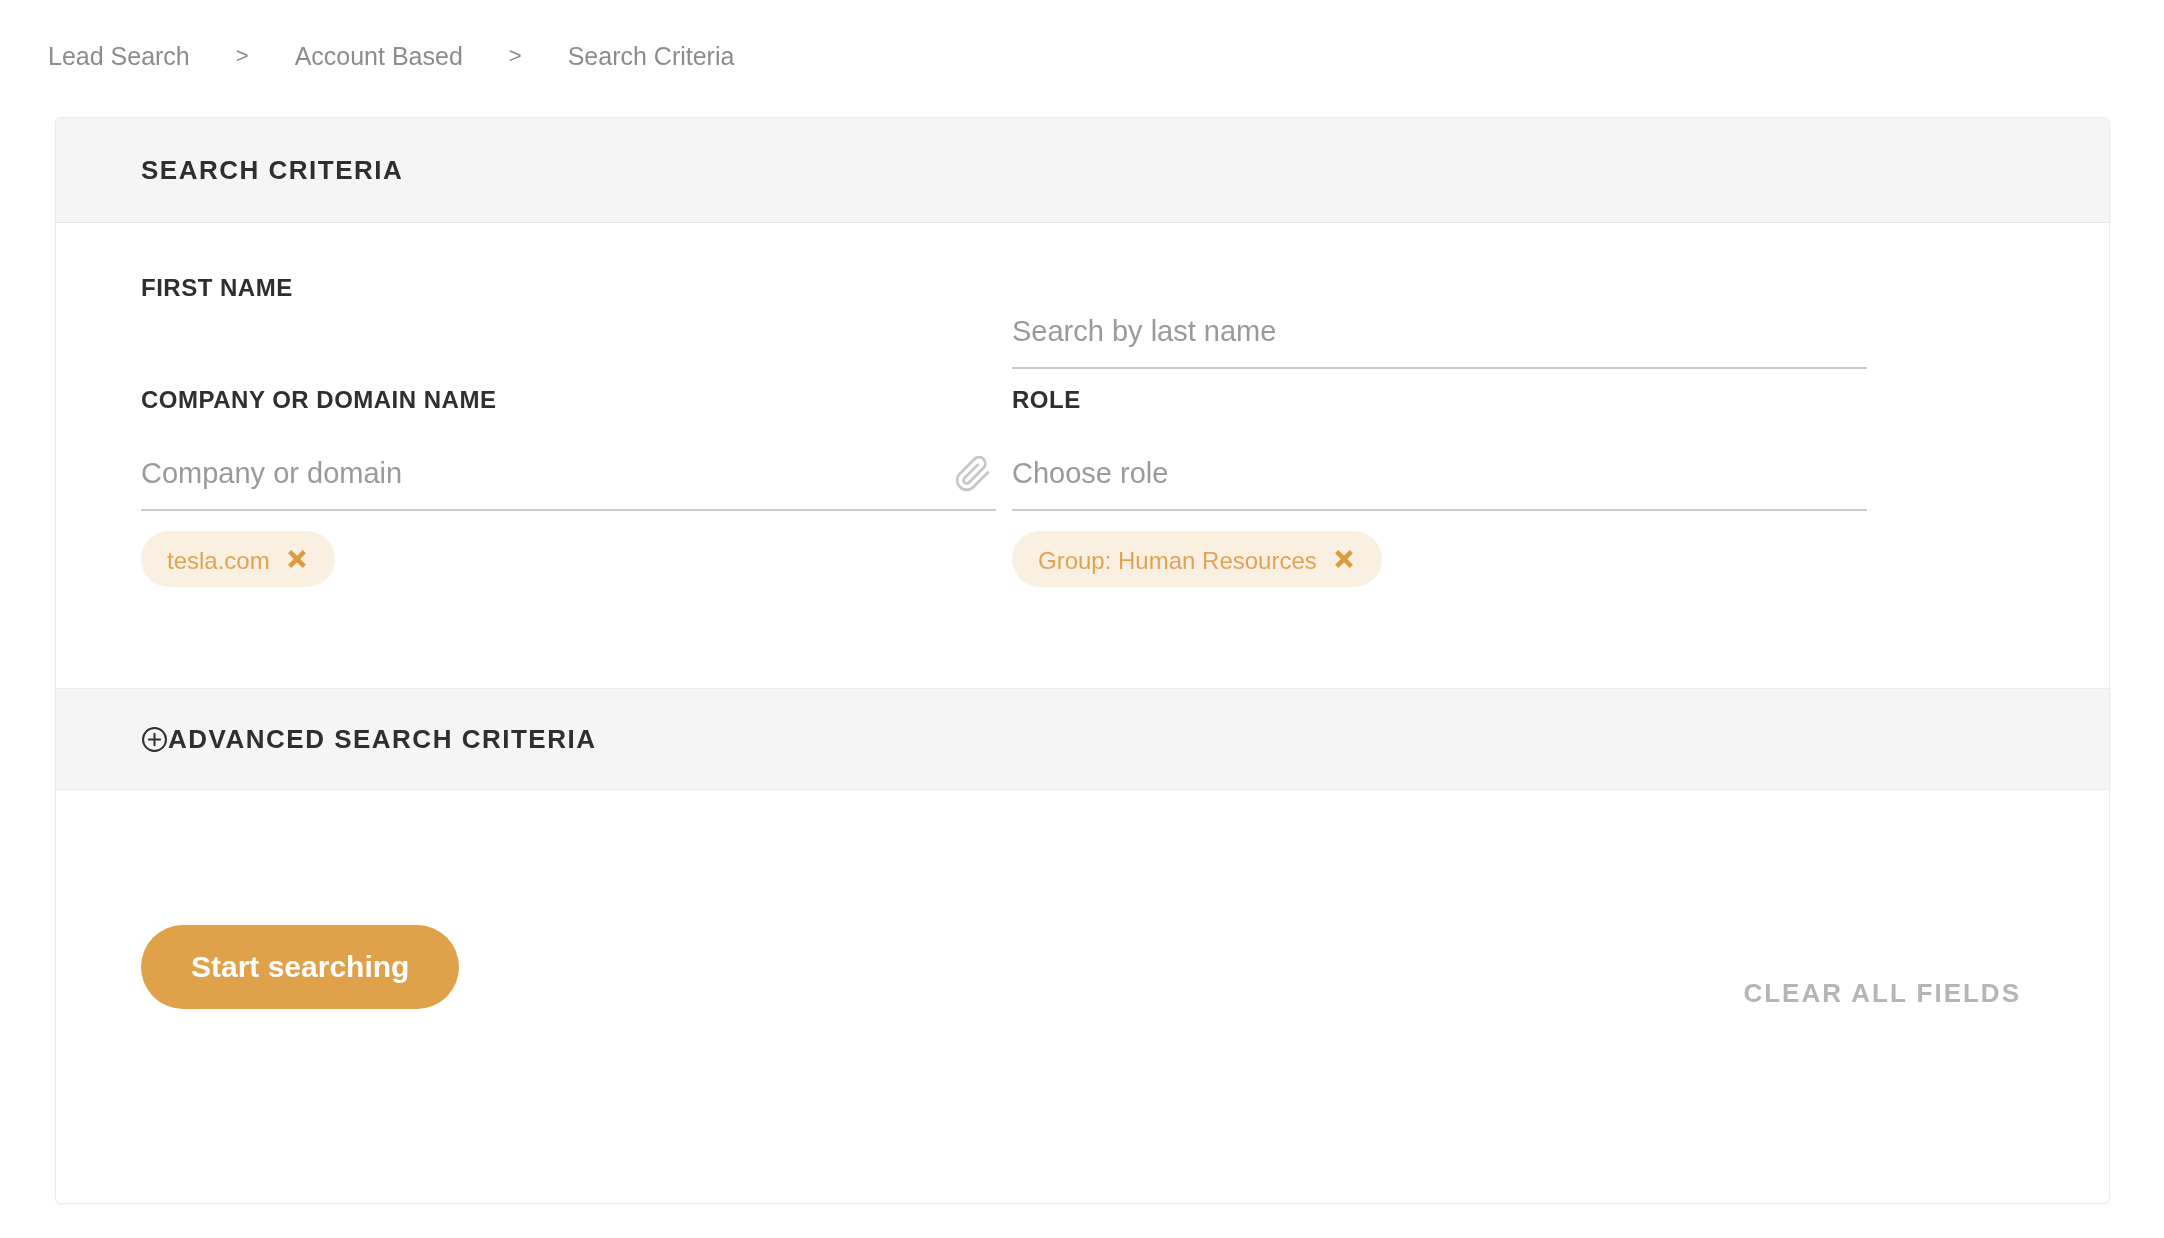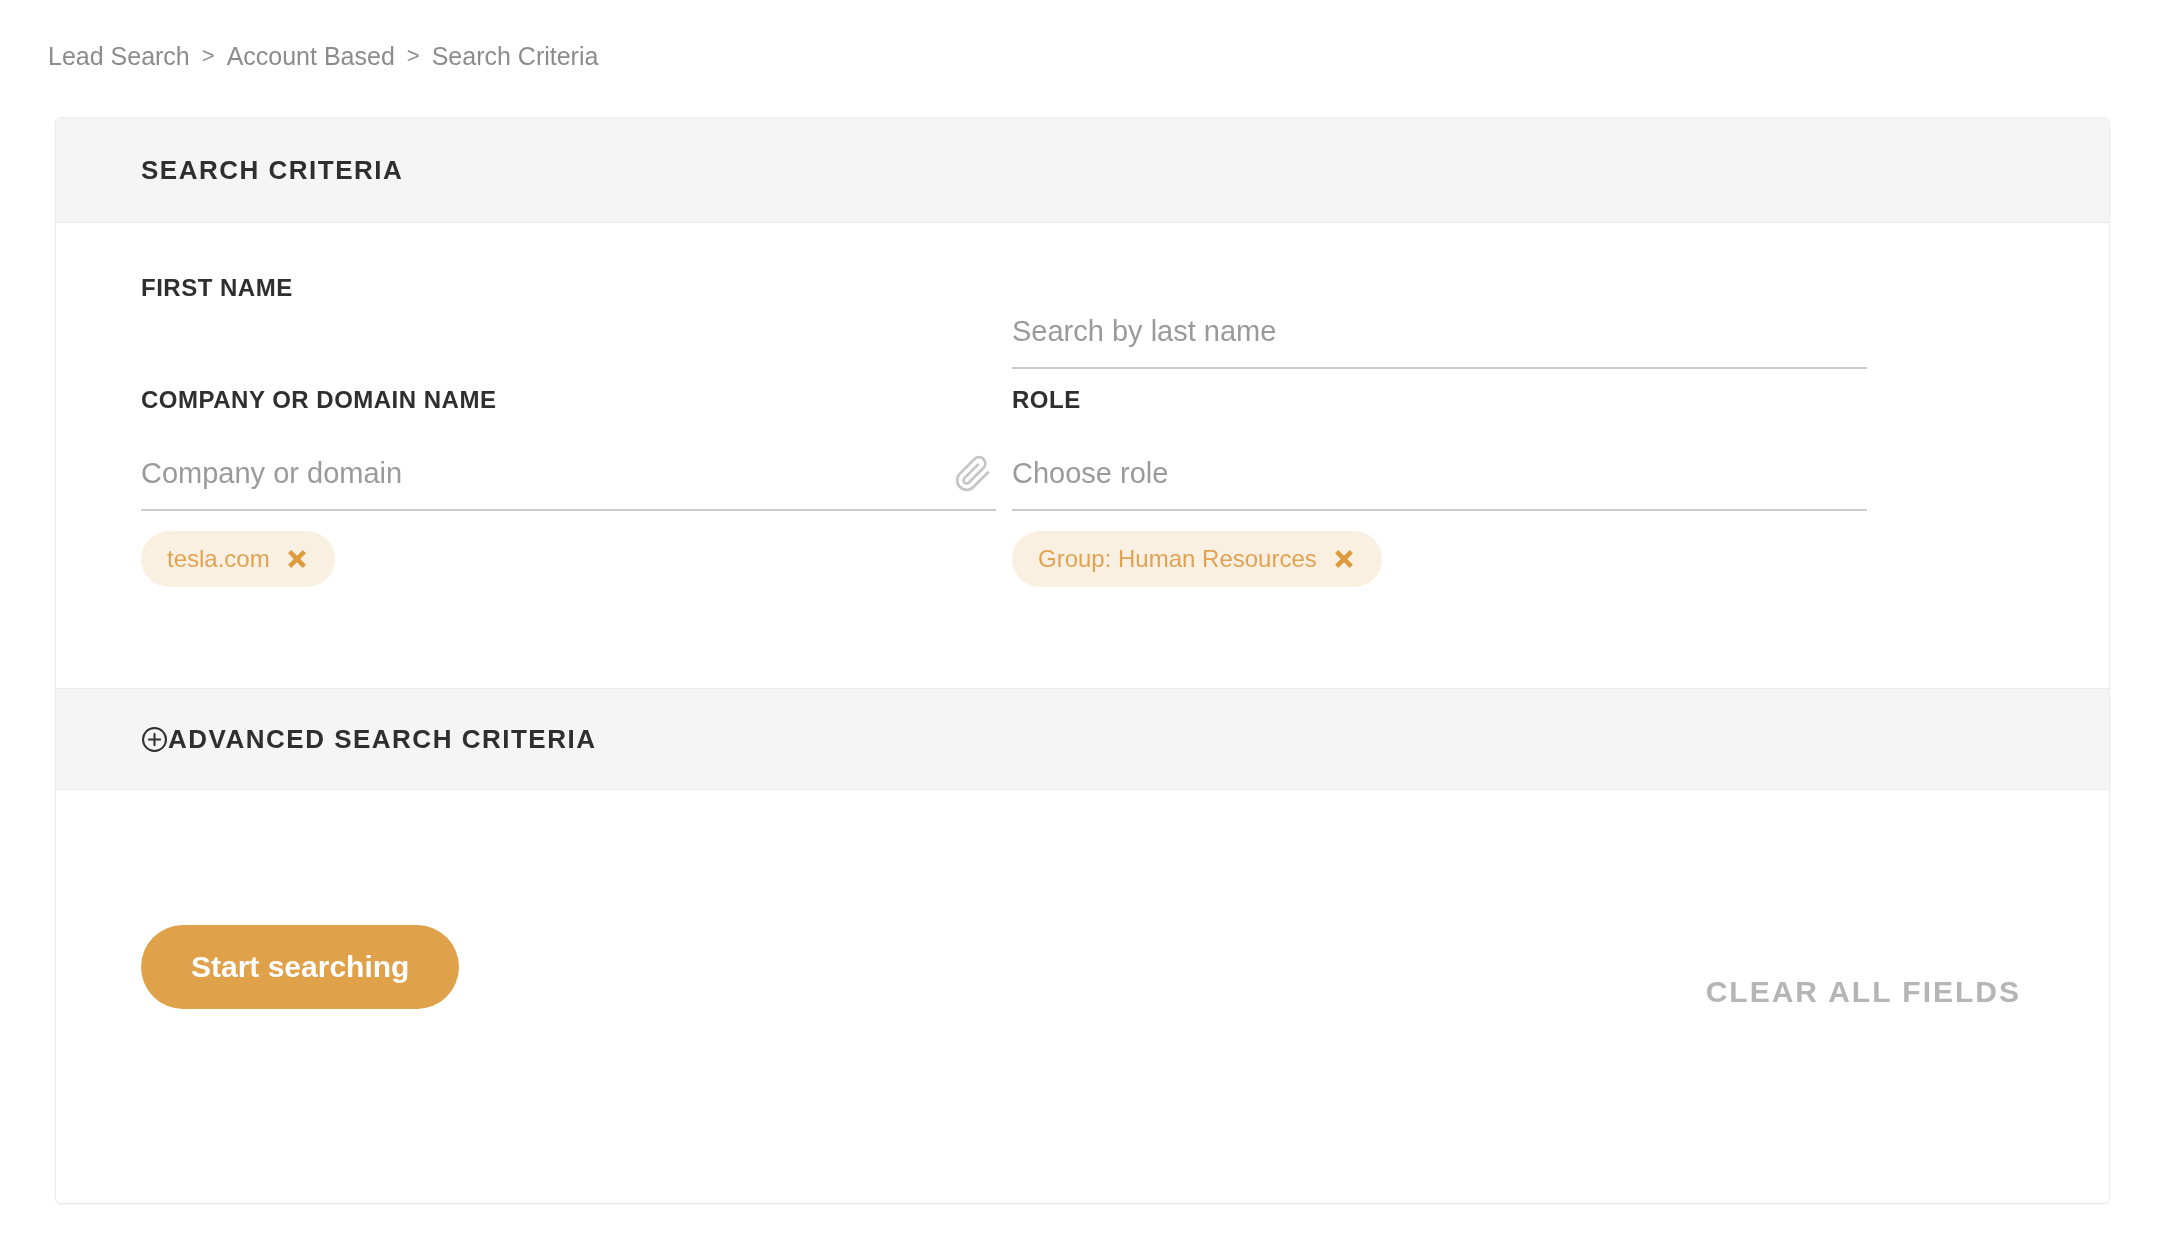--- a/index.html
+++ b/index.html
@@ -7,21 +7,21 @@
   body {
     width: 2164px; height: 1238px;
     font-family: "Liberation Sans", sans-serif;
     overflow: hidden;
     color: #2d2d2d;
   }
 
   
   .breadcrumb {
     padding: 42px 0 0 48px;
-    display: flex; align-items: center; gap: 12px;
+    display: flex; align-items: center; gap: 46px;
     font-size: 25px; color: #8c8c8c; line-height: 28px;
   }
   .breadcrumb .crumb { cursor: pointer; }
   .breadcrumb .sep { font-size: 22px; color: #8c8c8c; }
 
   
   .card {
     margin: 47px 54px 0 55px;
     width: 2055px; height: 1087px;
     background: #ffffff;
@@ -73,23 +73,23 @@
     position: absolute; right: 2px; bottom: 14px;
     width: 42px; height: 42px;
     background: none; border: none; cursor: pointer;
     color: #c6c6c6;
     display: flex; align-items: center; justify-content: center;
   }
   .attach-btn svg { width: 38px; height: 38px; }
 
   .tag-row { margin-top: 20px; display: flex; }
   .tag {
-    display: inline-flex; align-items: center; gap: 15px;
+    display: inline-flex; gap: 15px;
     height: 56px;
-    padding: 8px 26px;
+    padding: 16px 26px;
     background: #faf0e2;
     border-radius: 28px;
     font-size: 24px; color: #e0a353;
   }
   .tag-remove {
     background: none; border: none; cursor: pointer;
     color: #dd9b3c;
     width: 24px; height: 24px;
     display: flex; align-items: center; justify-content: center;
     padding: 0;
@@ -124,21 +124,21 @@
     background: #e0a14b;
     color: #ffffff;
     font-family: "Liberation Sans", sans-serif;
     font-size: 30px; font-weight: bold;
     cursor: pointer;
     padding: 0 50px;
   }
   .clear-all {
     background: none; border: none; cursor: pointer;
     font-family: "Liberation Sans", sans-serif;
-    font-size: 30px; font-weight: bold; letter-spacing: 2px;
+    font-size: 26px; font-weight: bold; letter-spacing: 2px;
     color: #b5b5b5;
   }
 </style>
 </head>
 <body>
 
 <nav class="breadcrumb">
   <span class="crumb">Lead Search</span>
   <span class="sep">&gt;</span>
   <span class="crumb">Account Based</span>

